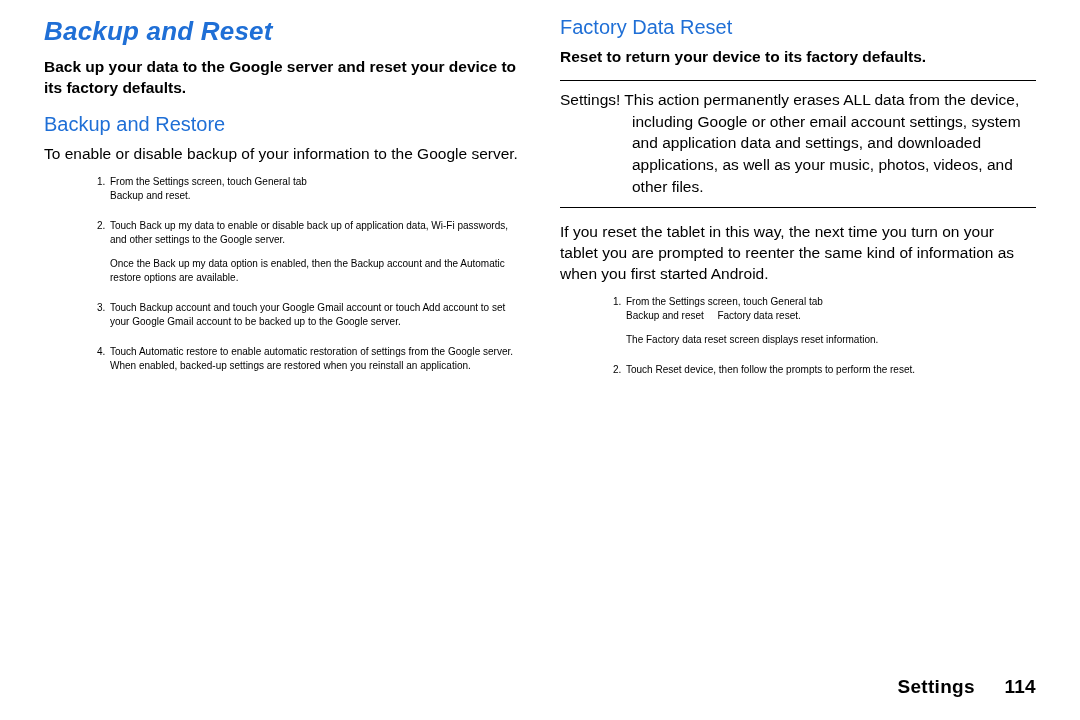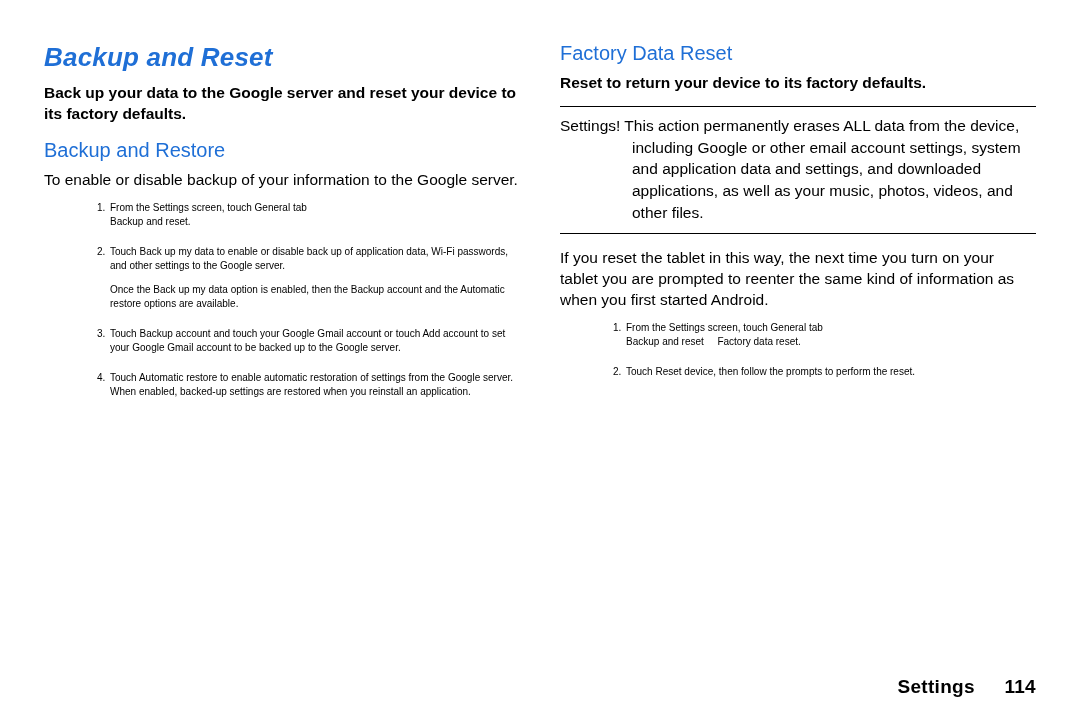--- a/index.html
+++ b/index.html
@@ -8,21 +8,21 @@
     width: 1080px;
     height: 720px;
     background: #fff;
     font-family: Arial, Helvetica, sans-serif;
     color: #000;
   }
   .page {
     box-sizing: border-box;
     width: 1080px;
     height: 720px;
-    padding: 36px 44px 16px 44px;
+    padding: 10px 44px 16px 44px;
     position: relative;
   }
   .cols {
     display: flex;
     gap: 40px;
   }
   .col {
     flex: 1 1 0;
     min-width: 0;
   }
@@ -137,20 +137,21 @@
           <span>Settings! </span><span class="b">This action permanently erases</span><span> ALL </span><span class="b">data from the device, including Google or other email account settings, system and application data and settings, and downloaded applications, as well as your music, photos, videos, and other files.</span>
         </div>
       </div>
 
       <div class="lead">If you reset the tablet in this way, the next time you turn on your tablet you are prompted to reenter the same kind of information as when you first started Android.</div>
 
       <ol class="steps">
         <li>
           <span class="b">From the</span><span> Settings </span><span class="b">screen, touch</span><span> General </span><span class="b">tab </span><br>
           <span>Backup and reset </span><span class="arrow"> </span><span> Factory data reset</span><span class="b">.</span>
+          <div class="nested b">The Factory data reset screen displays reset information.</div>
         </li>
         <li>
           <span class="b">Touch</span><span> Reset device</span><span class="b">, then follow the prompts to perform the reset.</span>
         </li>
       </ol>
     </div>
   </div>
 
   <div class="footer">
     <span>Settings</span>

